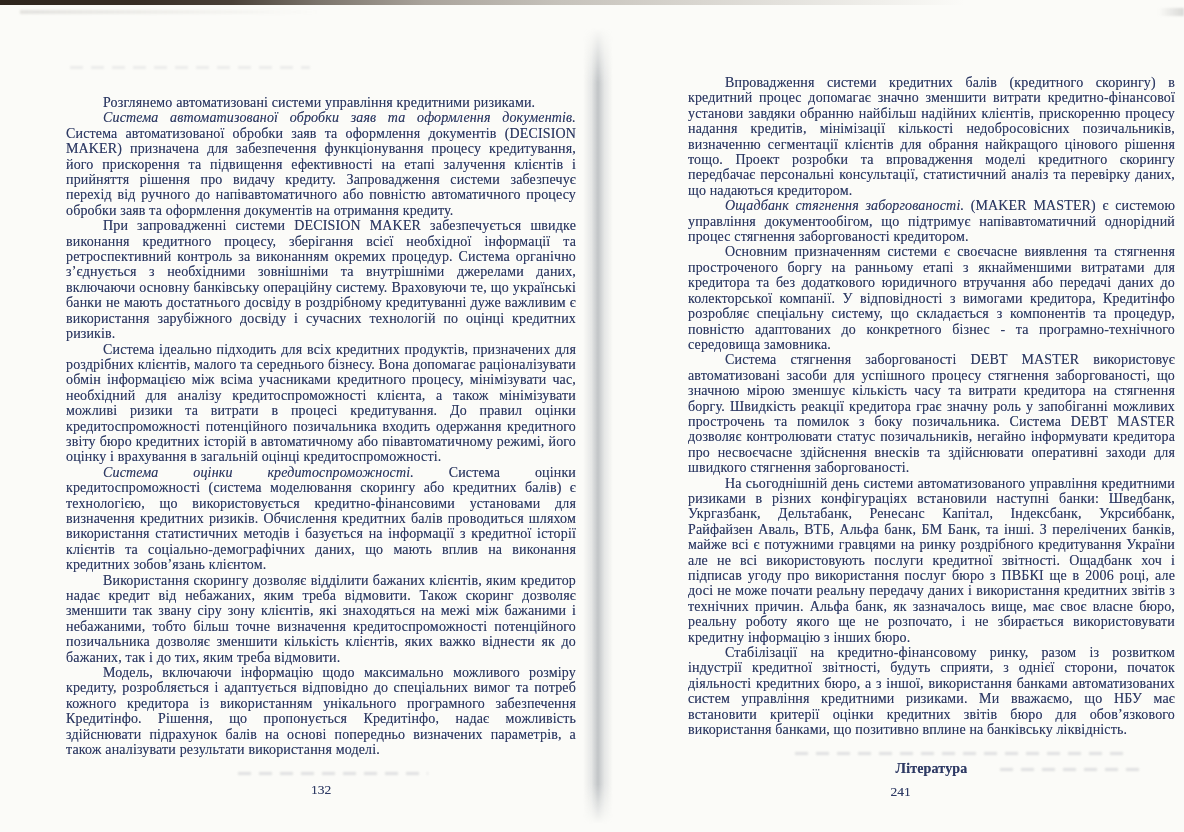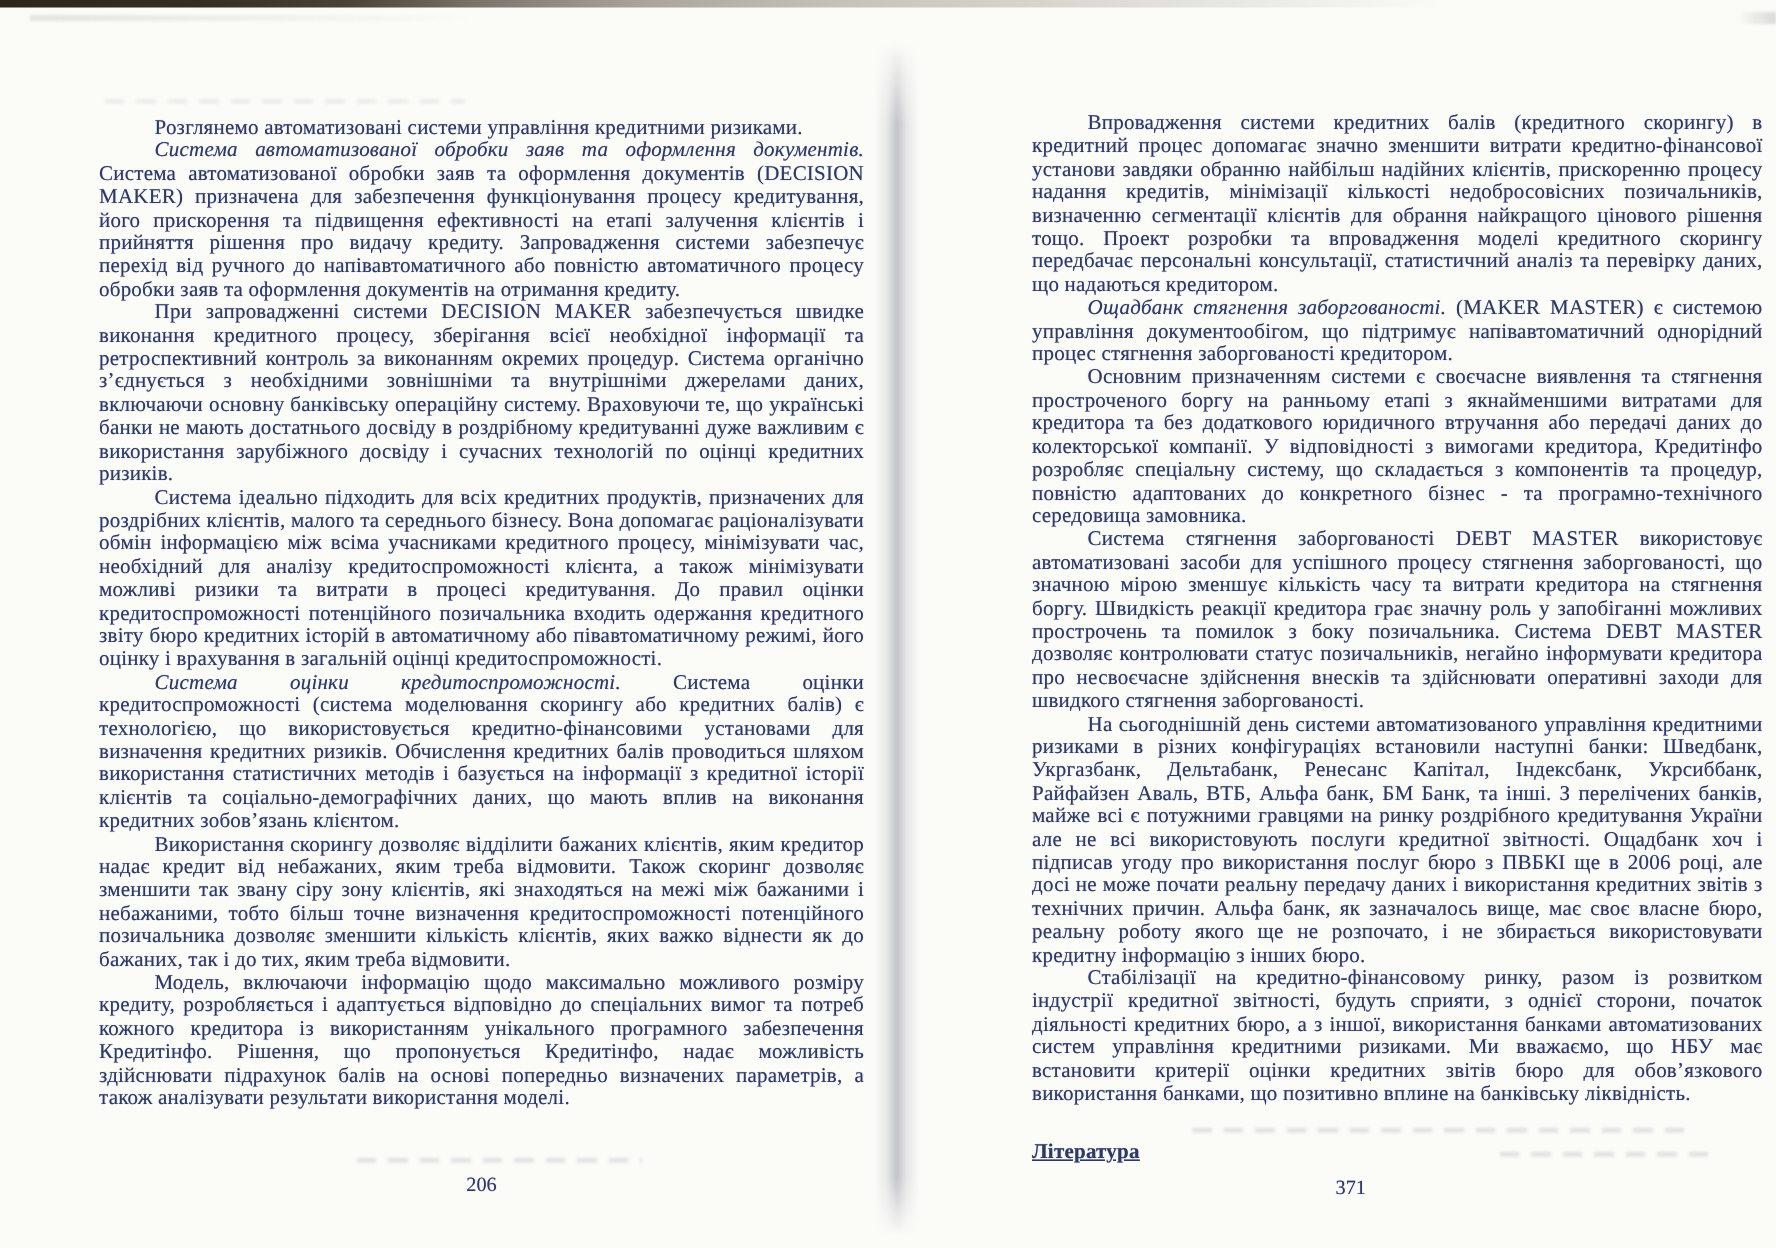--- a/index.html
+++ b/index.html
@@ -37,26 +37,26 @@
   }
   
   .page{
     position:absolute;
     color:#2e3a64;
     font-size:14px;line-height:15.4px;
     text-align:justify;
     letter-spacing:0.15px;
     text-shadow:0 0 0.6px rgba(46,58,100,0.55);
   }
-  .page-left{left:66px;top:78px;width:510px;}
+  .page-left{left:66px;top:95px;width:510px;}
   .page-right{left:688px;top:75px;width:487px;}
   .par{margin:0;text-indent:37px;}
   .run.italic{font-style:italic;}
   .lit-heading{
-    margin-top:24px;text-align:left;font-weight:bold;text-indent:0;text-decoration:underline;
+    margin-top:24px;text-align:center;font-weight:bold;text-indent:0;
   }
   .pagenum{
     position:absolute;color:#2e3a64;font-size:13.5px;text-align:center;
     text-shadow:0 0 0.6px rgba(46,58,100,0.5);
   }
   .pagenum-left{left:66px;top:782px;width:510px;}
   .pagenum-right{left:657px;top:784px;width:487px;}
   
   .ghost{
     position:absolute;height:3px;filter:blur(1.2px);
@@ -95,14 +95,14 @@
 
 <p class="par"><span class="run">Впровадження системи кредитних балів (кредитного скорингу) в кредитний процес допомагає значно зменшити витрати кредитно-фінансової установи завдяки обранню найбільш надійних клієнтів, прискоренню процесу надання кредитів, мінімізації кількості недобросовісних позичальників, визначенню сегментації клієнтів для обрання найкращого цінового рішення тощо. Проект розробки та впровадження моделі кредитного скорингу передбачає персональні консультації, статистичний аналіз та перевірку даних, що надаються кредитором.</span></p>
     <p class="par"><span class="run italic">Ощадбанк стягнення заборгованості.</span><span class="run"> (MAKER MASTER) є системою управління документообігом, що підтримує напівавтоматичний однорідний процес стягнення заборгованості кредитором.</span></p>
     <p class="par"><span class="run">Основним призначенням системи є своєчасне виявлення та стягнення простроченого боргу на ранньому етапі з якнайменшими витратами для кредитора та без додаткового юридичного втручання або передачі даних до колекторської компанії. У відповідності з вимогами кредитора, Кредитінфо розробляє спеціальну систему, що складається з компонентів та процедур, повністю адаптованих до конкретного бізнес - та програмно-технічного середовища замовника.</span></p>
     <p class="par"><span class="run">Система стягнення заборгованості DEBT MASTER використовує автоматизовані засоби для успішного процесу стягнення заборгованості, що значною мірою зменшує кількість часу та витрати кредитора на стягнення боргу. Швидкість реакції кредитора грає значну роль у запобіганні можливих прострочень та помилок з боку позичальника. Система DEBT MASTER дозволяє контролювати статус позичальників, негайно інформувати кредитора про несвоєчасне здійснення внесків та здійснювати оперативні заходи для швидкого стягнення заборгованості.</span></p>
     <p class="par"><span class="run">На сьогоднішній день системи автоматизованого управління кредитними ризиками в різних конфігураціях встановили наступні банки: Шведбанк, Укргазбанк, Дельтабанк, Ренесанс Капітал, Індексбанк, Укрсиббанк, Райфайзен Аваль, ВТБ, Альфа банк, БМ Банк, та інші. З перелічених банків, майже всі є потужними гравцями на ринку роздрібного кредитування України але не всі використовують послуги кредитної звітності. Ощадбанк хоч і підписав угоду про використання послуг бюро з ПВБКІ ще в 2006 році, але досі не може почати реальну передачу даних і використання кредитних звітів з технічних причин. Альфа банк, як зазначалось вище, має своє власне бюро, реальну роботу якого ще не розпочато, і не збирається використовувати кредитну інформацію з інших бюро.</span></p>
     <p class="par"><span class="run">Стабілізації на кредитно-фінансовому ринку, разом із розвитком індустрії кредитної звітності, будуть сприяти, з однієї сторони, початок діяльності кредитних бюро, а з іншої, використання банками автоматизованих систем управління кредитними ризиками. Ми вважаємо, що НБУ має встановити критерії оцінки кредитних звітів бюро для обов’язкового використання банками, що позитивно вплине на банківську ліквідність.</span></p>
     <p class="par lit-heading">Література</p>
   </div>
 
-<div class="pagenum pagenum-left">206</div>
-<div class="pagenum pagenum-right">371</div>
+<div class="pagenum pagenum-left">132</div>
+<div class="pagenum pagenum-right">241</div>
 
 </body></html>

